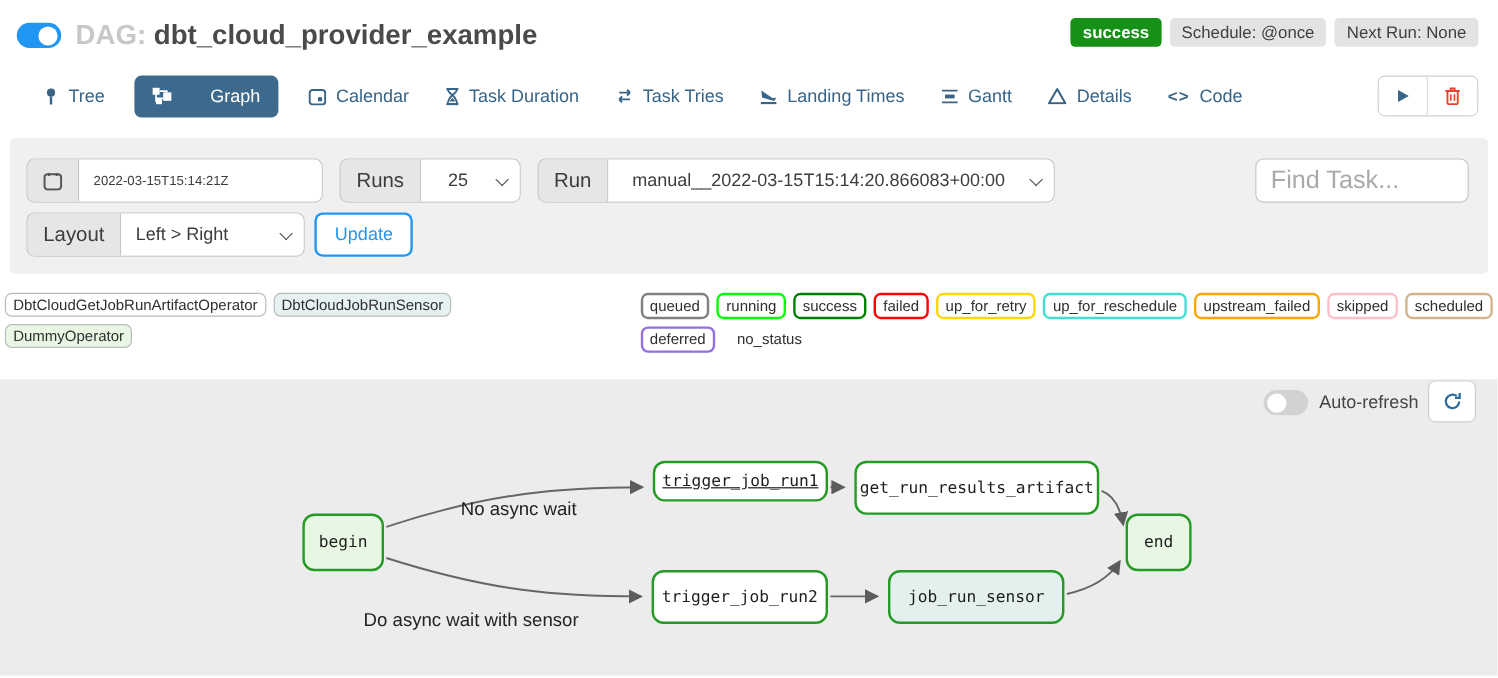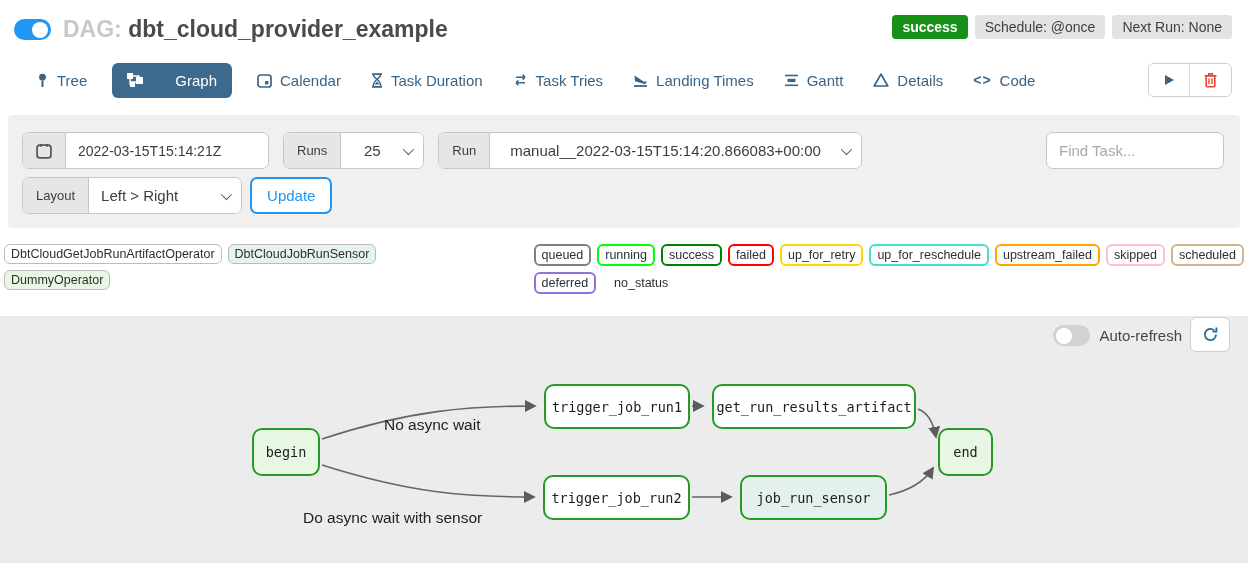--- a/index.html
+++ b/index.html
@@ -28,25 +28,25 @@
   .code-glyph { font-weight:700; letter-spacing:1px; font-size:14px; }
   .actions-group { margin-left:auto; display:flex; border:1px solid #cfcfcf; border-radius:6px; background:#fff; overflow:hidden; }
   .action-btn { padding:8px 13px; display:flex; align-items:center; cursor:pointer; background:#fff; border:none; }
   .action-btn + .action-btn { border-left:1px solid #dcdcdc; }
 
   
   .filter-panel { background:#f0f0f0; margin:2px 8px 0 8px; border-radius:4px; padding:17px 16px 14px 14px; }
   .filter-row { display:flex; align-items:center; gap:14px; }
   .filter-row + .filter-row { margin-top:8px; }
   .input-group { display:flex; align-items:stretch; border:1px solid #c6c6c6; border-radius:7px; overflow:hidden; background:#fff; height:37px; }
-  .addon { background:#e6e6e6; display:flex; align-items:center; padding:0 13px; font-size:13px; color:#3d3d3d; border-right:1px solid #c6c6c6; white-space:nowrap; }
-  .tbox { border:none; outline:none; font-size:14px; color:#3d3d3d; padding:0 12px; display:flex; align-items:center; background:#fff; font-family:inherit; }
+  .addon { background:#e6e6e6; display:flex; align-items:center; padding:0 13px; font-size:17px; color:#3d3d3d; border-right:1px solid #c6c6c6; white-space:nowrap; }
+  .tbox { border:none; outline:none; font-size:11px; color:#3d3d3d; padding:0 12px; display:flex; align-items:center; background:#fff; font-family:inherit; }
   .selbox { display:flex; align-items:center; gap:12px; padding:0 12px; font-size:15px; color:#3d3d3d; background:#fff; cursor:pointer; white-space:nowrap; }
   .chev { width:8px; height:8px; border-right:1.7px solid #555; border-bottom:1.7px solid #555; transform:rotate(45deg) translateY(-2px); flex:0 0 auto; }
-  .find-input { margin-left:auto; width:178px; height:37px; border:1px solid #c6c6c6; border-radius:7px; font-size:15px; padding:0 12px; color:#3d3d3d; outline:none; font-family:inherit; }
+  .find-input { margin-left:auto; width:178px; height:37px; border:1px solid #c6c6c6; border-radius:7px; font-size:21px; padding:0 12px; color:#3d3d3d; outline:none; font-family:inherit; }
   .find-input::placeholder { color:#a9a9a9; }
   .update-btn { height:37px; border:2px solid #2196f3; color:#2196f3; background:#fff; border-radius:7px; font-size:15px; padding:0 15px; cursor:pointer; font-family:inherit; }
 
   
   .legend { display:flex; padding:16px 4px 6px 4px; }
   .legend-col { display:flex; flex-direction:column; gap:6px; }
   .legend-col.ops { width:548px; }
   .legend-row { display:flex; gap:6px; align-items:center; }
   .chip { font-size:12.5px; color:#2f2f2f; background:#fff; border:1.5px solid #bbb; border-radius:6px; padding:2px 6px; white-space:nowrap; }
   .chip.op-sensor { background:#e6f1f2; }
@@ -264,18 +264,18 @@
       <path d="M918,93 C929,97 934,110 936,121"></path>
       <path d="M692,181 L731,181"></path>
       <path d="M889,179 C912,174 926,163 933,152"></path>
     </g>
   </svg>
 
   <div class="edge-label" style="left:384px; top:100px;">No async wait</div>
   <div class="edge-label" style="left:303px; top:193px;">Do async wait with sensor</div>
 
   <div class="node fill-dummy" style="left:252px; top:112px; width:68px; height:48px;">begin</div>
-  <div class="node" style="left:544px; top:68px; width:146px; height:45px;">trigger_job_run1</div>
+  <div class="node" style="left:544px; top:68px; width:146px; height:34px;text-decoration:underline;">trigger_job_run1</div>
   <div class="node" style="left:712px; top:68px; width:204px; height:45px;">get_run_results_artifact</div>
   <div class="node" style="left:543px; top:159px; width:147px; height:45px;">trigger_job_run2</div>
   <div class="node fill-sensor" style="left:740px; top:159px; width:147px; height:45px;">job_run_sensor</div>
   <div class="node fill-dummy" style="left:938px; top:112px; width:55px; height:48px;">end</div>
 </div>
 
 </body></html>

